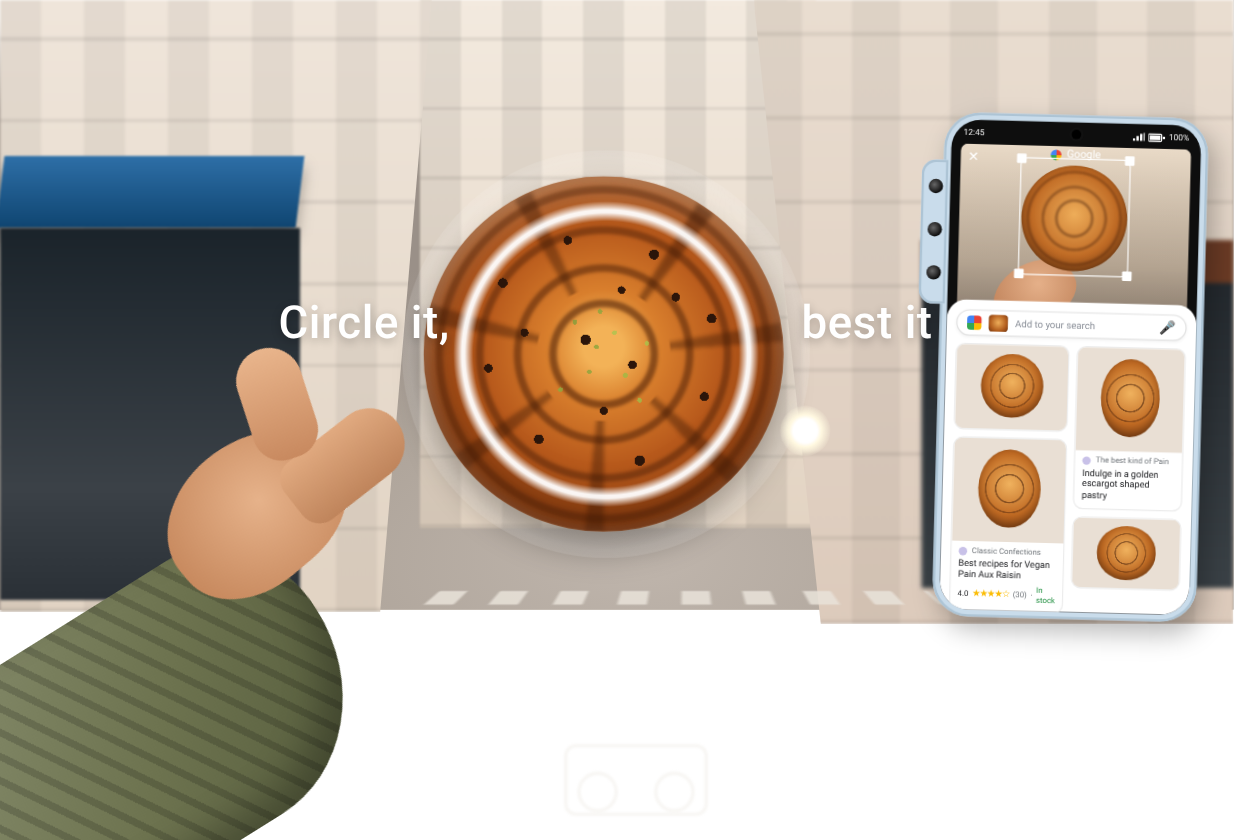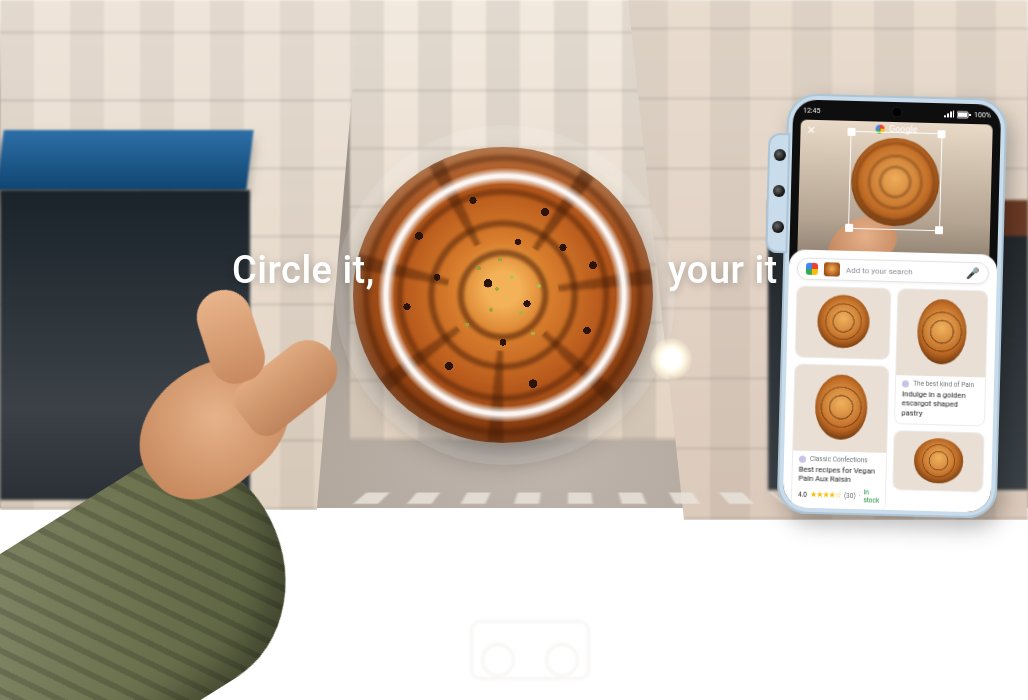--- a/index.html
+++ b/index.html
@@ -366,21 +366,21 @@
     <div class="rings"></div>
     <div class="spiral"></div>
     <div class="raisins"></div>
     <div class="pistachio"></div>
   </div>
 
   <div class="white-circle"></div>
   <div class="lens-dot"></div>
 
   <div class="hero-text hero-left">Circle it,</div>
-  <div class="hero-text hero-right">your it</div>
+  <div class="hero-text hero-right">best it</div>
 
   <div class="phone">
     <span class="cam c1"></span>
     <span class="cam c2"></span>
     <span class="cam c3"></span>
 
     <div class="screen">
       <div class="punch"></div>
 
       <div class="statusbar">

